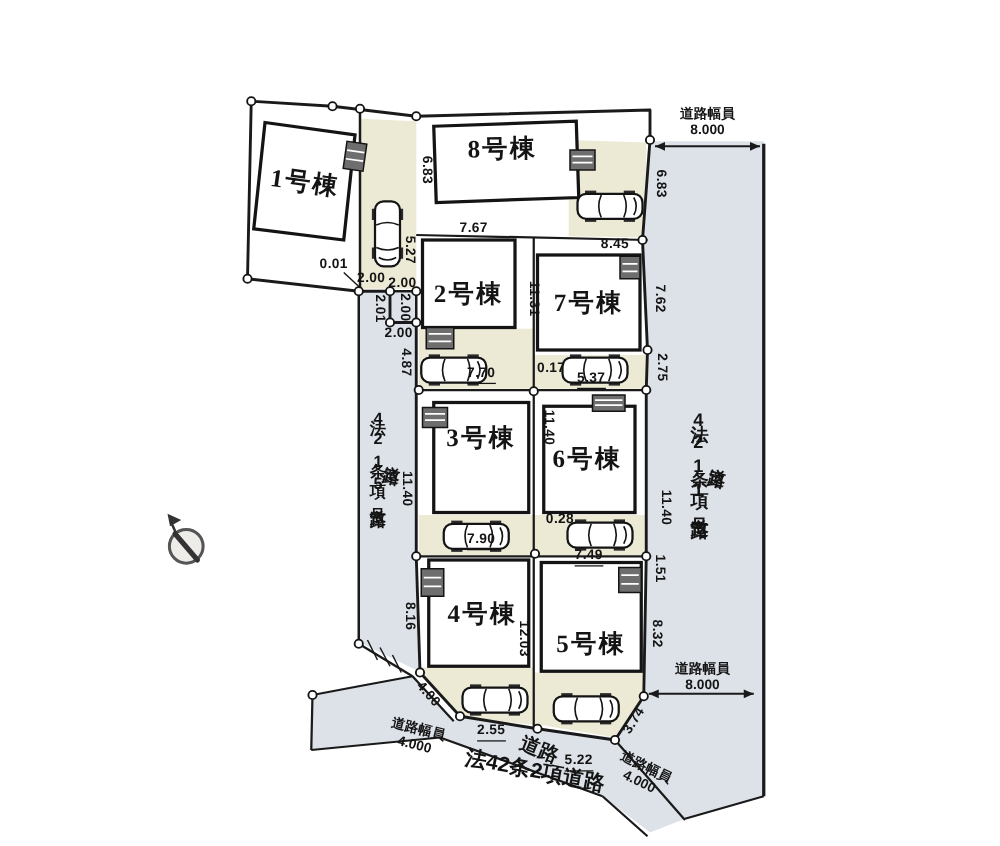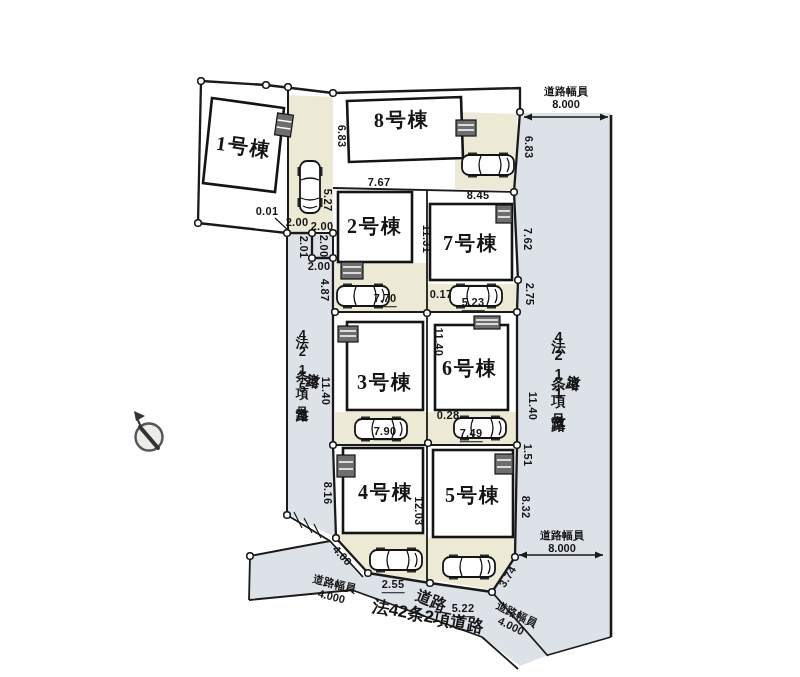--- a/index.html
+++ b/index.html
@@ -156,26 +156,26 @@
   <g>
     <circle cx="149" cy="437" r="13.5" fill="#edece8" stroke="#555" stroke-width="2.4"></circle>
     <line x1="140" y1="427" x2="158" y2="448" stroke="#333" stroke-width="4" stroke-linecap="round"></line>
     <polygon points="134,411 145,416 136,421" fill="#333"></polygon>
     <line x1="137" y1="418" x2="141" y2="427" stroke="#333" stroke-width="2"></line>
   </g>
 </svg>
 
 <div class="lbl bname" style="left:244px;top:147px;transform:translate(-50%,-50%) rotate(8deg)">1号棟</div>
 <div class="lbl bname" style="left:402px;top:120px;transform:translate(-50%,-50%) rotate(-1deg)">8号棟</div>
-<div class="lbl bname" style="left:375px;top:226px">2号棟</div>
+<div class="lbl bname" style="left:375px;top:236px">2号棟</div>
 <div class="lbl bname" style="left:471px;top:243px">7号棟</div>
-<div class="lbl bname" style="left:385px;top:382px">3号棟</div>
+<div class="lbl bname" style="left:385px;top:351px">3号棟</div>
 <div class="lbl bname" style="left:470px;top:368px">6号棟</div>
 <div class="lbl bname" style="left:386px;top:492px">4号棟</div>
-<div class="lbl bname" style="left:473px;top:495px">5号棟</div>
+<div class="lbl bname" style="left:473px;top:516px">5号棟</div>
 
 <div class="lbl vtext" style="left:302px;top:363px;font-size:13px">法42条1項5号道路</div>
 <div class="lbl vtext" style="left:317px;top:364px;transform:translate(-50%,-50%) rotate(14deg)">道路</div>
 <div class="lbl vtext" style="left:558px;top:367px;font-size:14.5px">法42条1項1号道路</div>
 <div class="lbl vtext" style="left:578px;top:366px;font-size:14px;transform:translate(-50%,-50%) rotate(14deg)">道路</div>
 <div class="lbl roadword" style="left:431px;top:601px;font-size:16px;transform:translate(-50%,-50%) rotate(22deg)">道路</div>
 <div class="lbl roadword" style="left:428px;top:617px;font-size:17px;transform:translate(-50%,-50%) rotate(11deg)">法42条2項道路</div>
 
 <div class="lbl wlab" style="left:566px;top:98px">
   <div>道路幅員</div>
@@ -190,29 +190,29 @@
   <div>4.000</div>
 </div>
 <div class="lbl wlab" style="left:514px;top:620px;transform:translate(-50%,-50%) rotate(26deg)">
   <div>道路幅員</div>
   <div>4.000</div>
 </div>
 
 <div class="lbl d" style="left:267px;top:212px">0.01</div>
 <div class="lbl d" style="left:297px;top:223px">2.00</div>
 <div class="lbl d" style="left:379px;top:183px">7.67</div>
-<div class="lbl d u" style="left:478px;top:197px">8.45</div>
+<div class="lbl d u" style="left:492px;top:197px">8.45</div>
 <div class="lbl d" style="left:322px;top:227px">2.00</div>
 <div class="lbl d" style="left:319px;top:267px">2.00</div>
 <div class="lbl d u" style="left:385px;top:300px">7.70</div>
 <div class="lbl d" style="left:441px;top:295px">0.17</div>
-<div class="lbl d u" style="left:473px;top:304px">5.23</div>
+<div class="lbl d u" style="left:473px;top:304px">5.37</div>
 <div class="lbl d u" style="left:385px;top:433px">7.90</div>
 <div class="lbl d" style="left:448px;top:416px">0.28</div>
-<div class="lbl d u" style="left:471px;top:435px">7.49</div>
+<div class="lbl d u" style="left:471px;top:446px">7.49</div>
 <div class="lbl d u" style="left:393px;top:586px">2.55</div>
 <div class="lbl d u" style="left:463px;top:610px">5.22</div>
 
 <div class="lbl d v" style="left:327px;top:200px">5.27</div>
 <div class="lbl d v" style="left:341px;top:136px">6.83</div>
 <div class="lbl d v" style="left:528px;top:147px">6.83</div>
 <div class="lbl d v" style="left:303px;top:247px">2.01</div>
 <div class="lbl d v" style="left:323px;top:246px">2.00</div>
 <div class="lbl d v" style="left:324px;top:290px">4.87</div>
 <div class="lbl d v" style="left:426px;top:239px">11.31</div>

